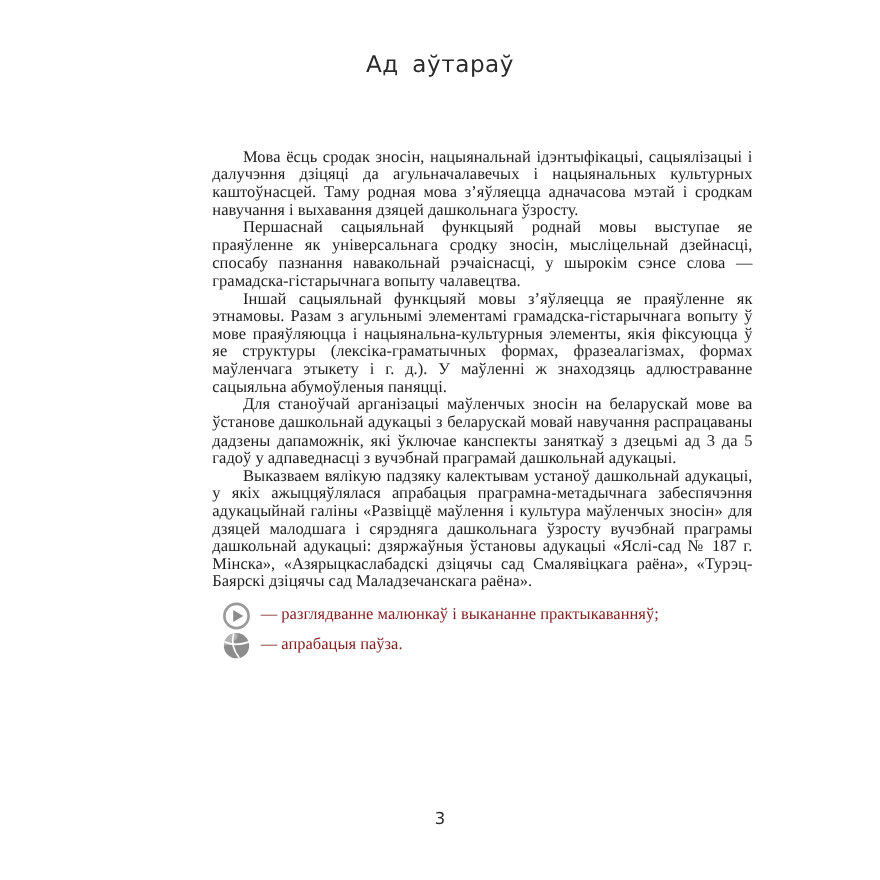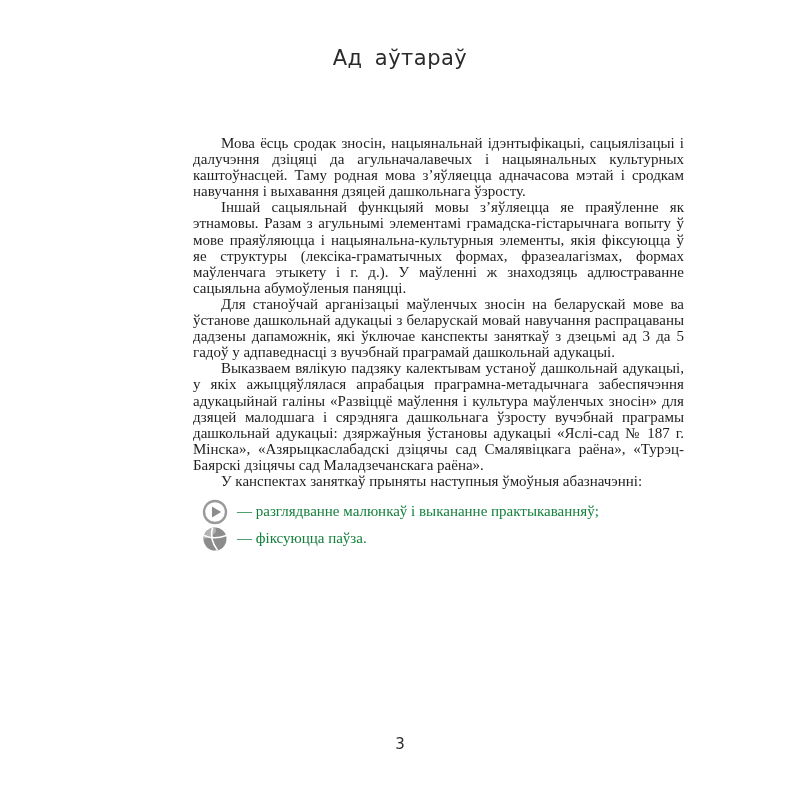--- a/index.html
+++ b/index.html
@@ -43,45 +43,45 @@
   }
   .legend { margin-top: 9px; padding-left: 9px; }
   .legend-row {
     display: flex;
     align-items: center;
     gap: 9px;
     height: 27px;
   }
   .legend-icon { width: 26px; height: 26px; flex: 0 0 26px; }
   .legend-icon svg { display: block; width: 26px; height: 26px; }
-  .legend-text { font-size: 15px; color: #15803d; }
+  .legend-text { font-size: 15px; color: #7f1d1d; }
   .page-number {
     position: absolute;
     top: 735px;
     left: 0;
     width: 100%;
     text-align: center;
     font-family: "DejaVu Sans", "Liberation Sans", sans-serif;
     font-size: 15px;
     color: #2b2b2b;
   }
 </style>
 </head>
 <body>
 
 <div class="page">
 
   <h1 class="title">Ад аўтараў</h1>
 
   <div class="content">
     <p class="para">Мова ёсць сродак зносін, нацыянальнай ідэнтыфікацыі, сацыялізацыі і далучэння дзіцяці да агульначалавечых і нацыянальных культурных каштоўнасцей. Таму родная мова з’яўляецца адначасова мэтай і сродкам навучання і выхавання дзяцей дашкольнага ўзросту.</p>
+    <p class="para">Першаснай сацыяльнай функцыяй роднай мовы выступае яе праяўленне як універсальнага сродку зносін, мысліцельнай дзейнасці, спосабу пазнання навакольнай рэчаіснасці, у шырокім сэнсе слова — грамадска-гістарычнага вопыту чалавецтва.</p>
     <p class="para">Іншай сацыяльнай функцыяй мовы з’яўляецца яе праяўленне як этнамовы. Разам з агульнымі элементамі грамадска-гістарычнага вопыту ў мове праяўляюцца і нацыянальна-культурныя элементы, якія фіксуюцца ў яе структуры (лексіка-граматычных формах, фразеалагізмах, формах маўленчага этыкету і г. д.). У маўленні ж знаходзяць адлюстраванне сацыяльна абумоўленыя паняцці.</p>
     <p class="para">Для станоўчай арганізацыі маўленчых зносін на беларускай мове ва ўстанове дашкольнай адукацыі з беларускай мовай навучання распрацаваны дадзены дапаможнік, які ўключае канспекты заняткаў з дзецьмі ад 3 да 5 гадоў у адпаведнасці з вучэбнай праграмай дашкольнай адукацыі.</p>
     <p class="para">Выказваем вялікую падзяку калектывам устаноў дашкольнай адукацыі, у якіх ажыццяўлялася апрабацыя праграмна-метадычнага забеспячэння адукацыйнай галіны «Развіццё маўлення і культура маўленчых зносін» для дзяцей малодшага і сярэдняга дашкольнага ўзросту вучэбнай праграмы дашкольнай адукацыі: дзяржаўныя ўстановы адукацыі «Яслі-сад № 187 г. Мінска», «Азярыцкаслабадскі дзіцячы сад Смалявіцкага раёна», «Турэц-Баярскі дзіцячы сад Маладзечанскага раёна».</p>
-    <p class="para">У канспектах заняткаў прыняты наступныя ўмоўныя абазначэнні:</p>
 
     <div class="legend">
 
       <div class="legend-row">
         <span class="legend-icon">
           <svg viewBox="0 0 26 26" xmlns="http://www.w3.org/2000/svg">
             <circle cx="13" cy="13" r="11" fill="none" stroke="#9a9a9a" stroke-width="2.4"></circle>
             <path d="M10 7.6 L19.2 13 L10 18.4 Z" fill="#8c8c8c"></path>
           </svg>
         </span>
@@ -90,21 +90,21 @@
 
       <div class="legend-row">
         <span class="legend-icon">
           <svg viewBox="0 0 26 26" xmlns="http://www.w3.org/2000/svg">
             <circle cx="13" cy="13" r="11.5" fill="#8c8c8c"></circle>
             <path d="M13 1.5 A11.5 11.5 0 0 0 1.5 13 Q8 12 13 7 Q15 4.5 13 1.5 Z" fill="#b3b3b3"></path>
             <path d="M2 9.5 Q12 14 24.3 9.5" stroke="#ffffff" stroke-width="1.6" fill="none"></path>
             <path d="M10.5 1.8 Q7 13 15.5 24.2" stroke="#ffffff" stroke-width="1.6" fill="none"></path>
           </svg>
         </span>
-        <span class="legend-text">— фіксуюцца паўза.</span>
+        <span class="legend-text">— апрабацыя паўза.</span>
       </div>
 
     </div>
   </div>
 
   <div class="page-number">3</div>
 
 </div>
 
 </body></html>

